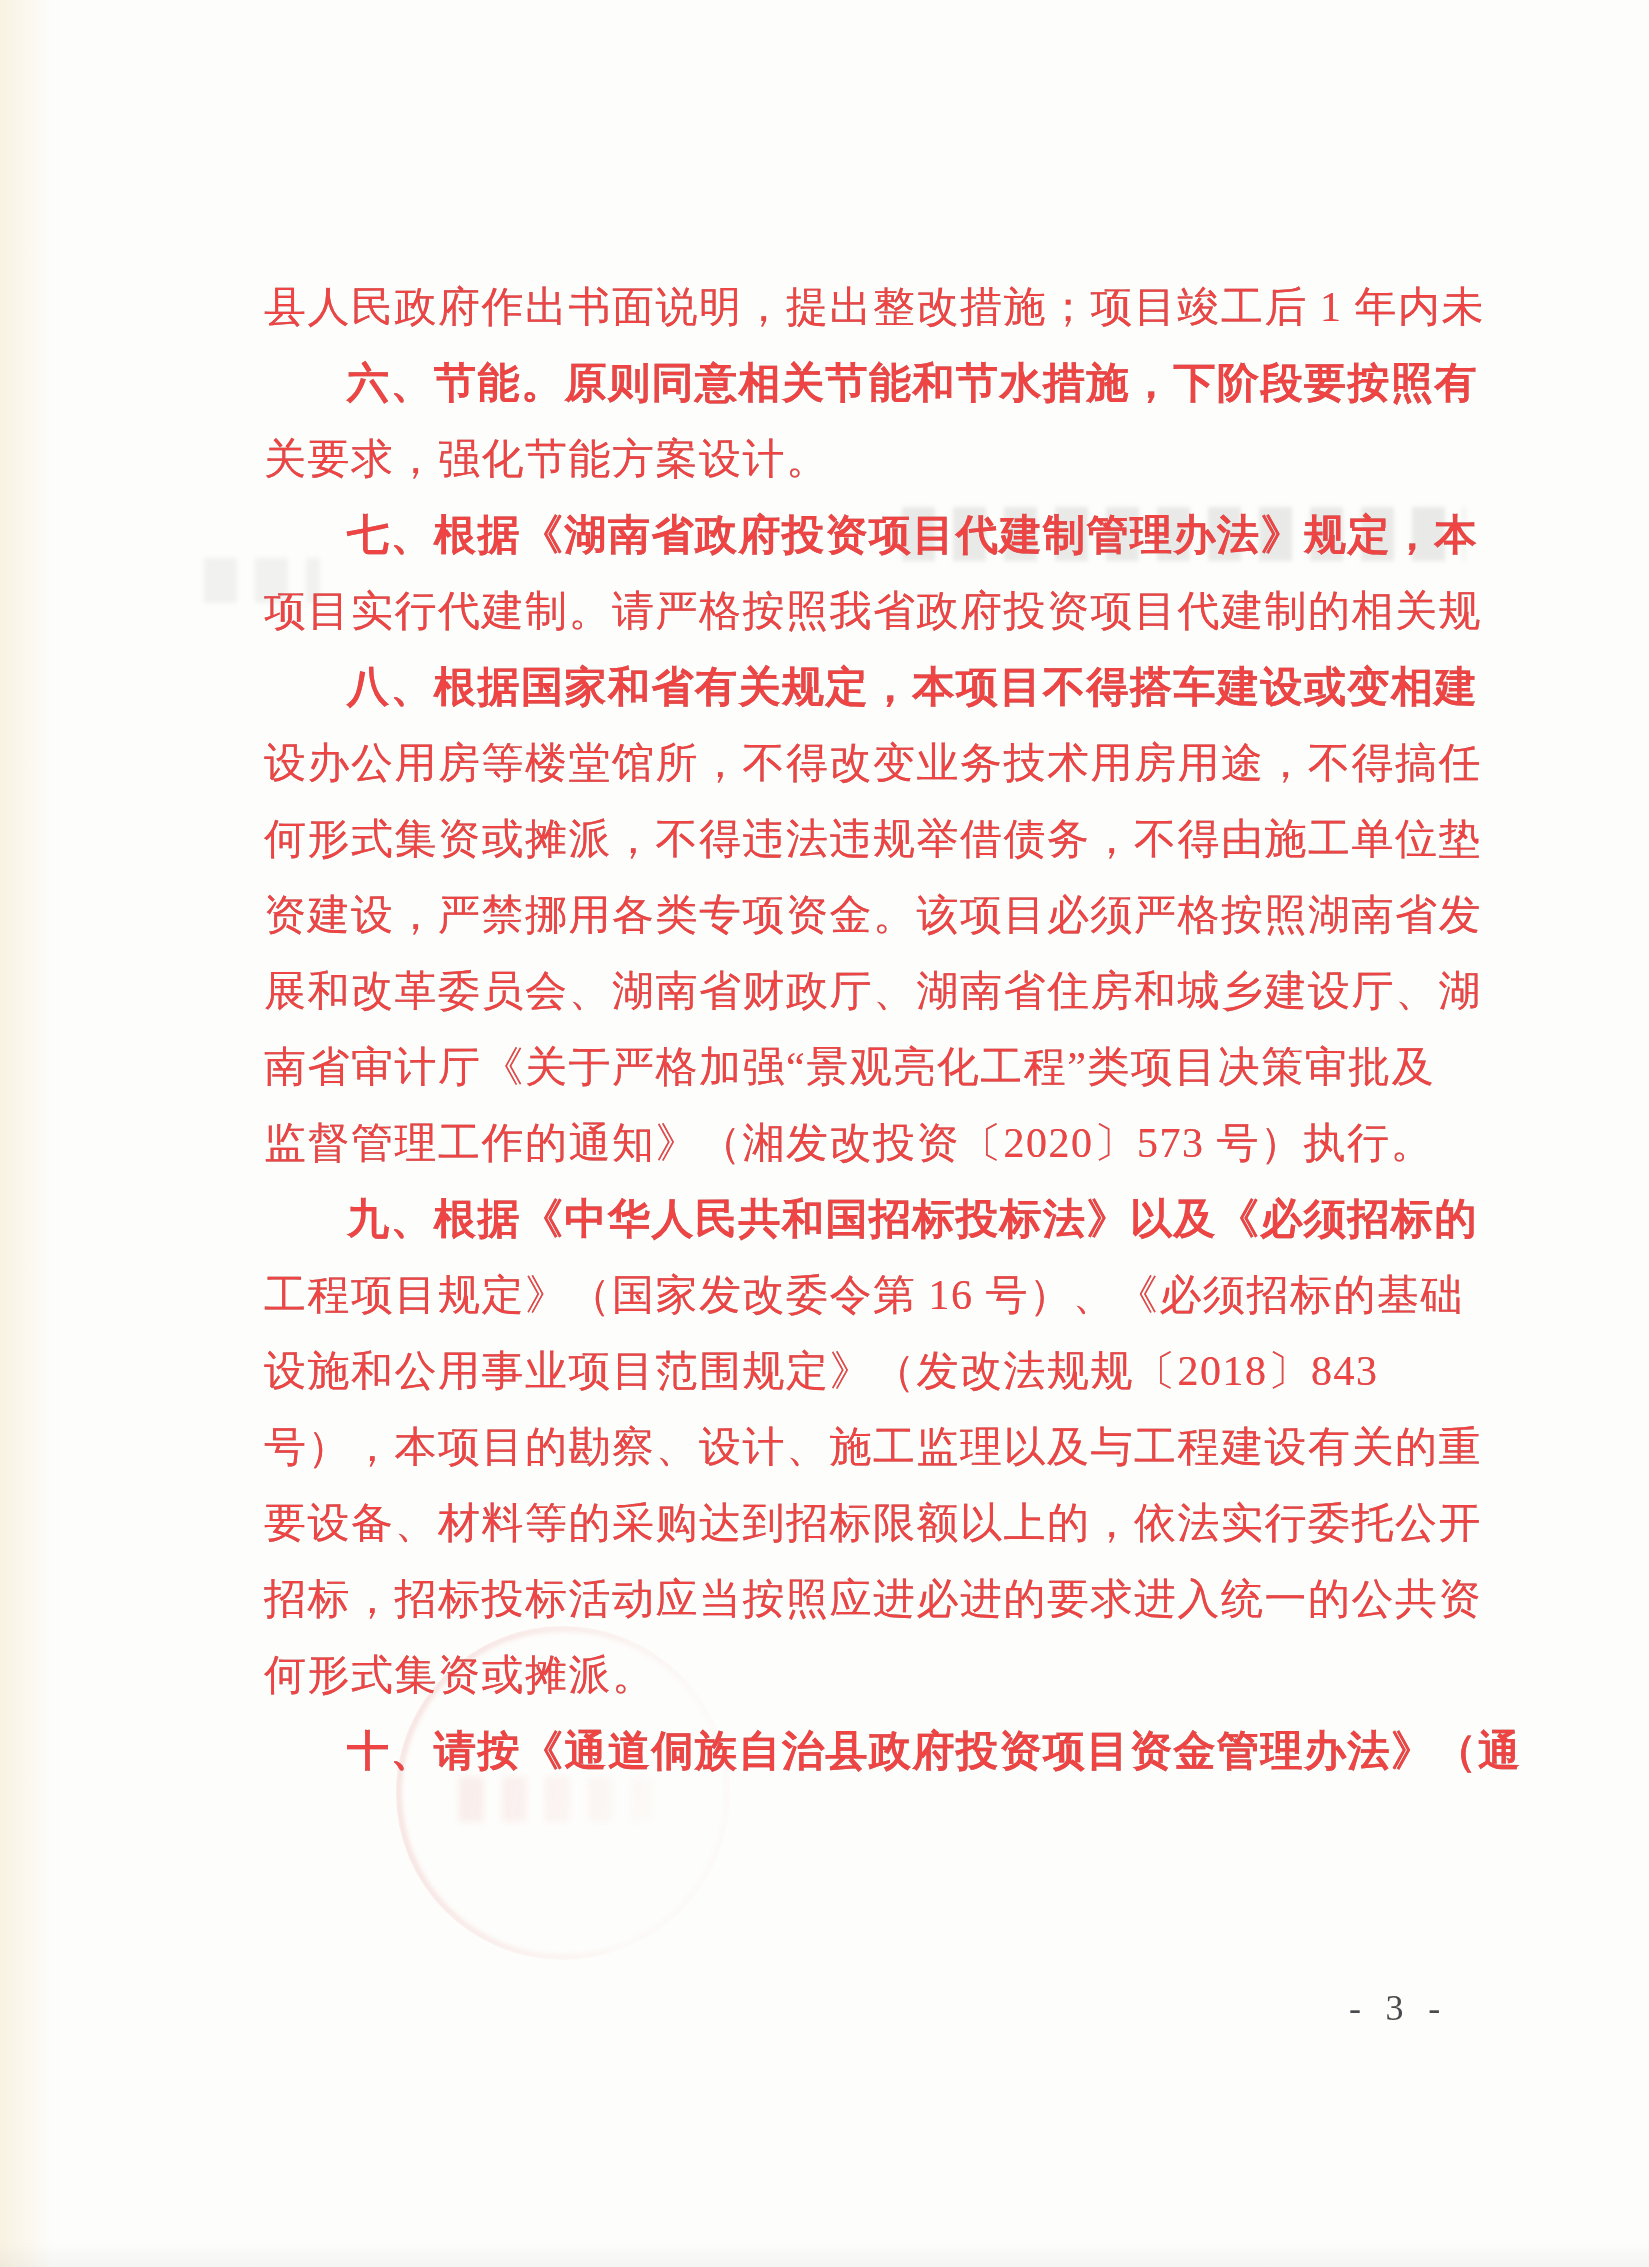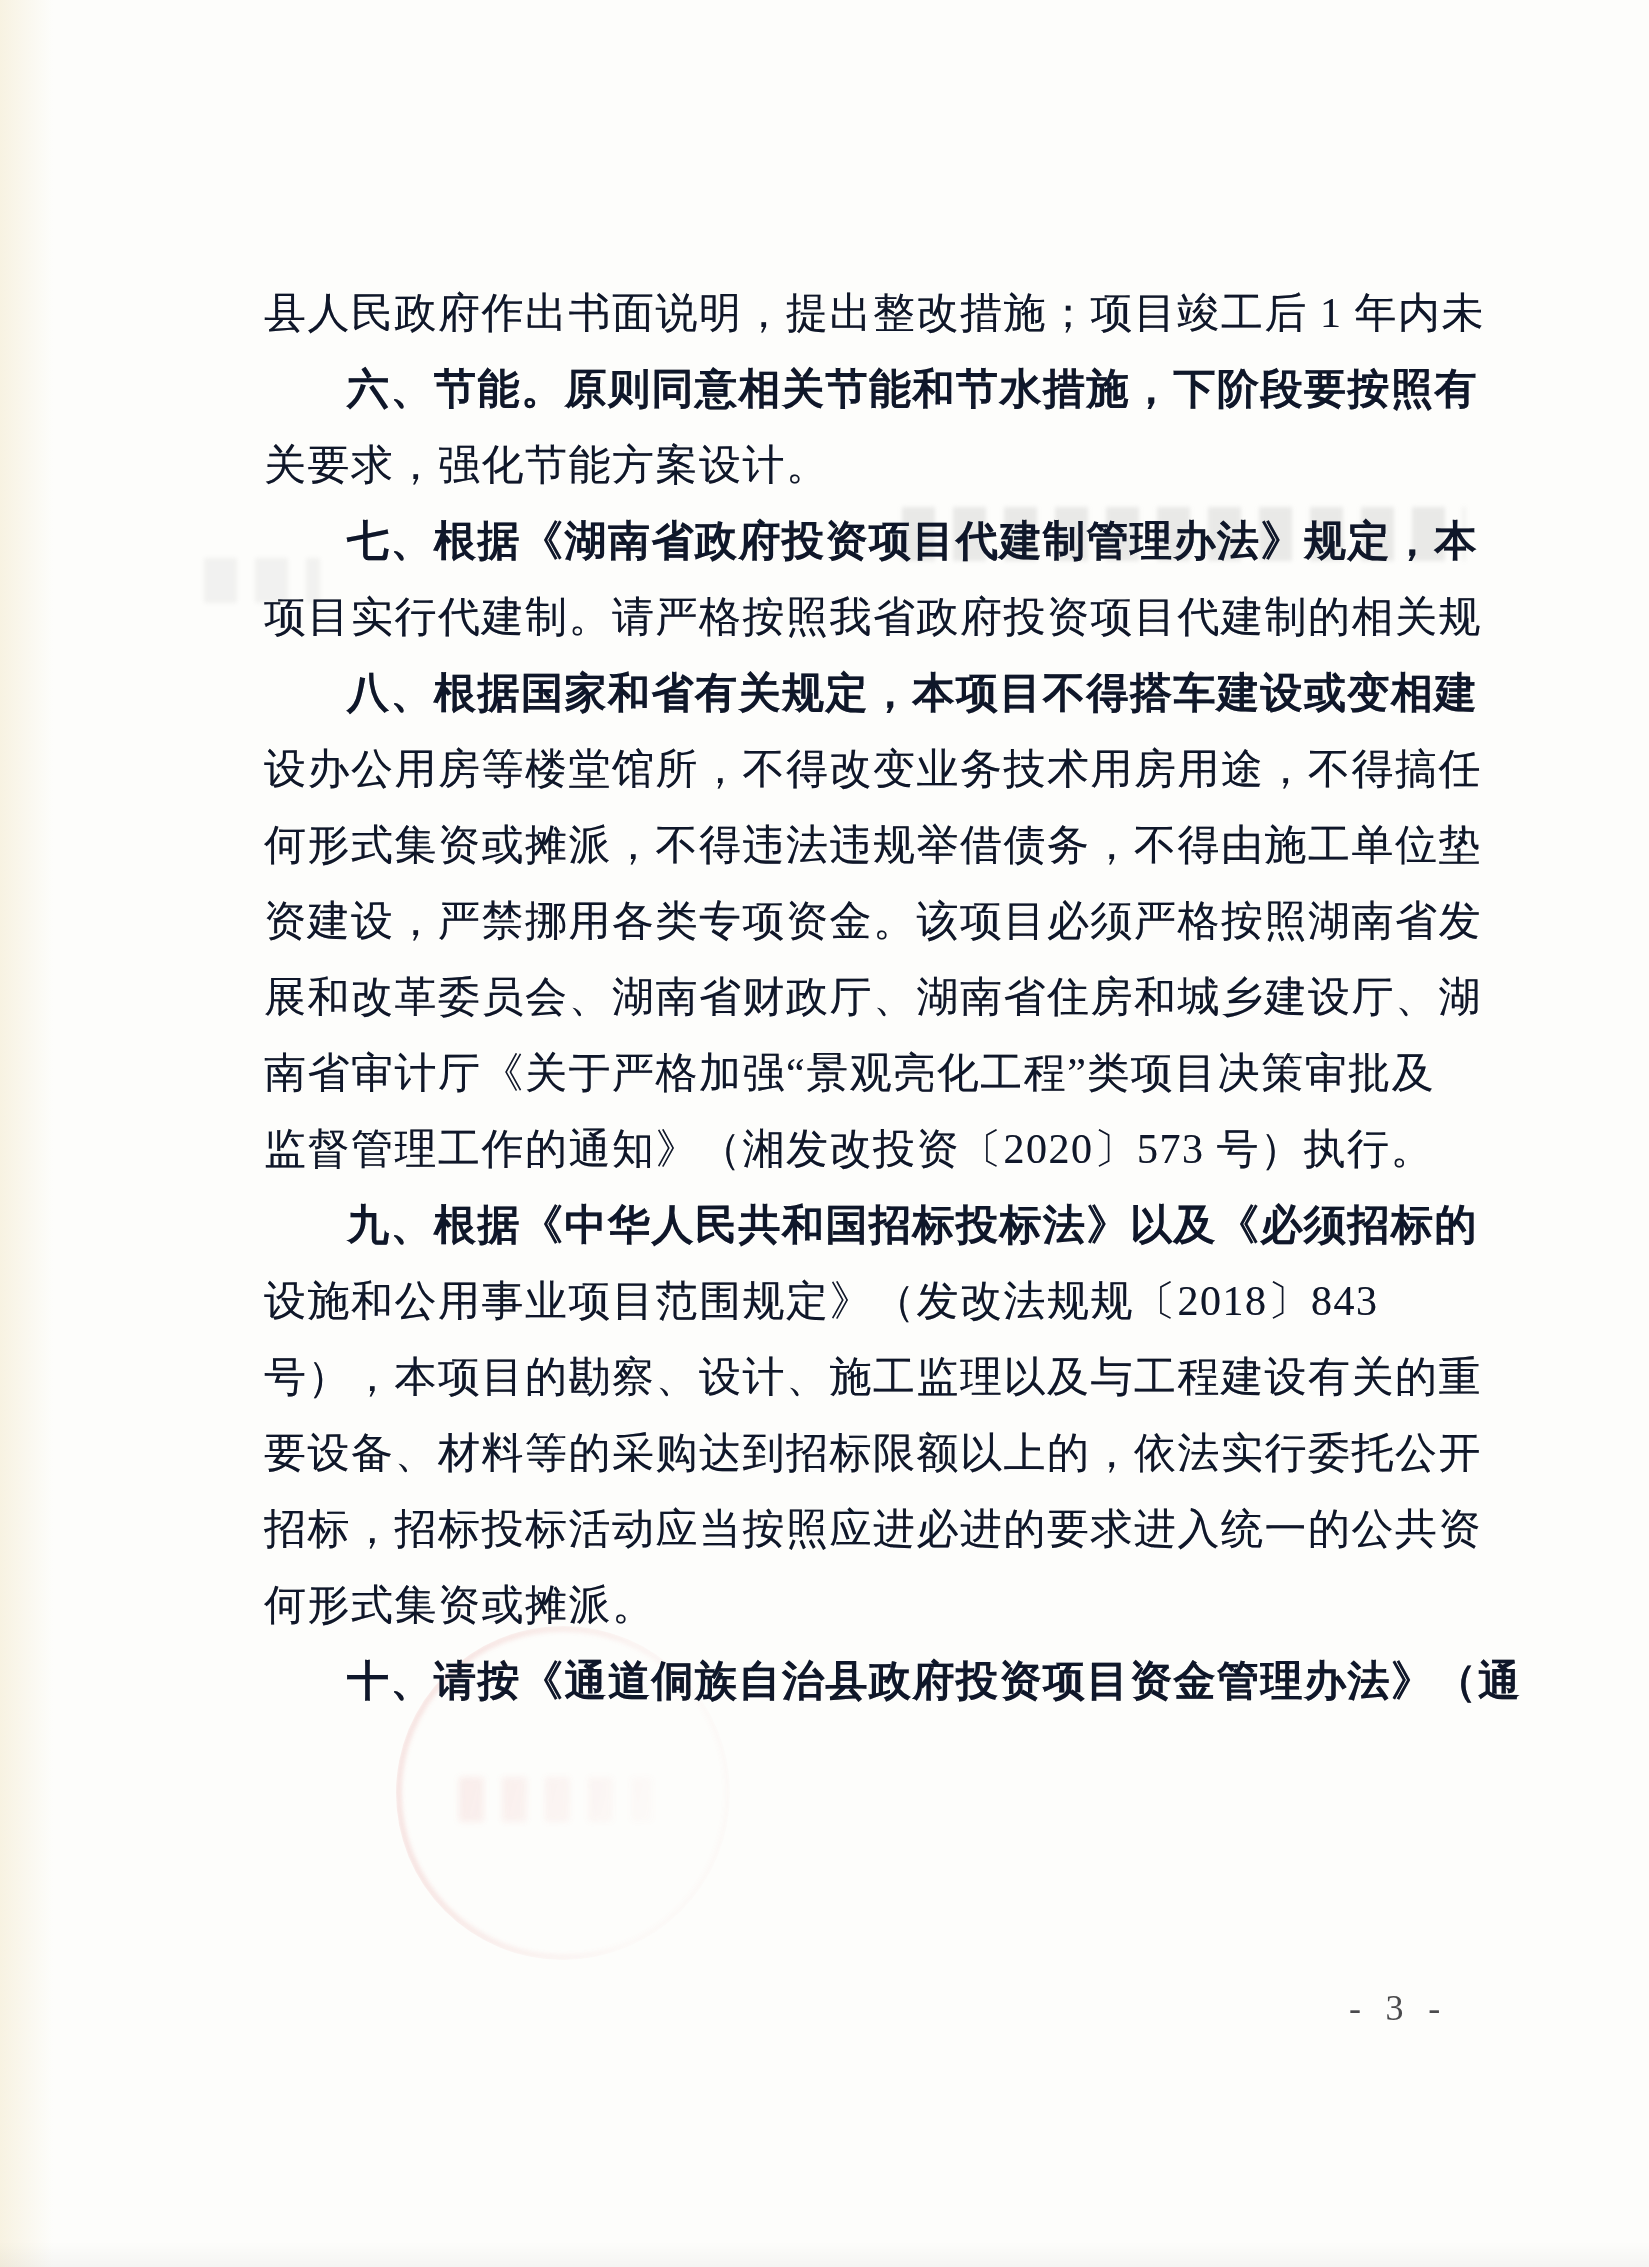--- a/index.html
+++ b/index.html
@@ -26,23 +26,23 @@
   .edge-bottom {
     position: absolute;
     left: 0; bottom: 0;
     width: 100%; height: 27px;
     background: linear-gradient(0deg, rgba(0,0,0,0.035), rgba(0,0,0,0));
     pointer-events: none;
   }
   .textblock {
     position: absolute;
     left: 264px;
-    top: 275px;
+    top: 269px;
     width: 1213px;
-    color: #0f172a;
+    color: #ef4444;
     font-size: 42px;
     line-height: 76px;
     letter-spacing: 1.5px;
     text-shadow: 0 0 0.6px rgba(60,60,62,0.55);
   }
   .line {
     white-space: nowrap;
     height: 76px;
   }
   .line.indent {
@@ -123,20 +123,21 @@
     <div class="line indent">七、根据《湖南省政府投资项目代建制管理办法》规定，本</div>
     <div class="line">项目实行代建制。请严格按照我省政府投资项目代建制的相关规</div>
     <div class="line indent">八、根据国家和省有关规定，本项目不得搭车建设或变相建</div>
     <div class="line">设办公用房等楼堂馆所，不得改变业务技术用房用途，不得搞任</div>
     <div class="line">何形式集资或摊派，不得违法违规举借债务，不得由施工单位垫</div>
     <div class="line">资建设，严禁挪用各类专项资金。该项目必须严格按照湖南省发</div>
     <div class="line">展和改革委员会、湖南省财政厅、湖南省住房和城乡建设厅、湖</div>
     <div class="line">南省审计厅《关于严格加强“景观亮化工程”类项目决策审批及</div>
     <div class="line">监督管理工作的通知》（湘发改投资〔2020〕573 号）执行。</div>
     <div class="line indent">九、根据《中华人民共和国招标投标法》以及《必须招标的</div>
+    <div class="line">工程项目规定》（国家发改委令第 16 号）、《必须招标的基础</div>
     <div class="line">设施和公用事业项目范围规定》（发改法规规〔2018〕843</div>
     <div class="line">号），本项目的勘察、设计、施工监理以及与工程建设有关的重</div>
     <div class="line">要设备、材料等的采购达到招标限额以上的，依法实行委托公开</div>
     <div class="line">招标，招标投标活动应当按照应进必进的要求进入统一的公共资</div>
     <div class="line">何形式集资或摊派。</div>
     <div class="line indent">十、请按《通道侗族自治县政府投资项目资金管理办法》（通</div>
   </div>
 
   <div class="page-number">- 3 -</div>
 

